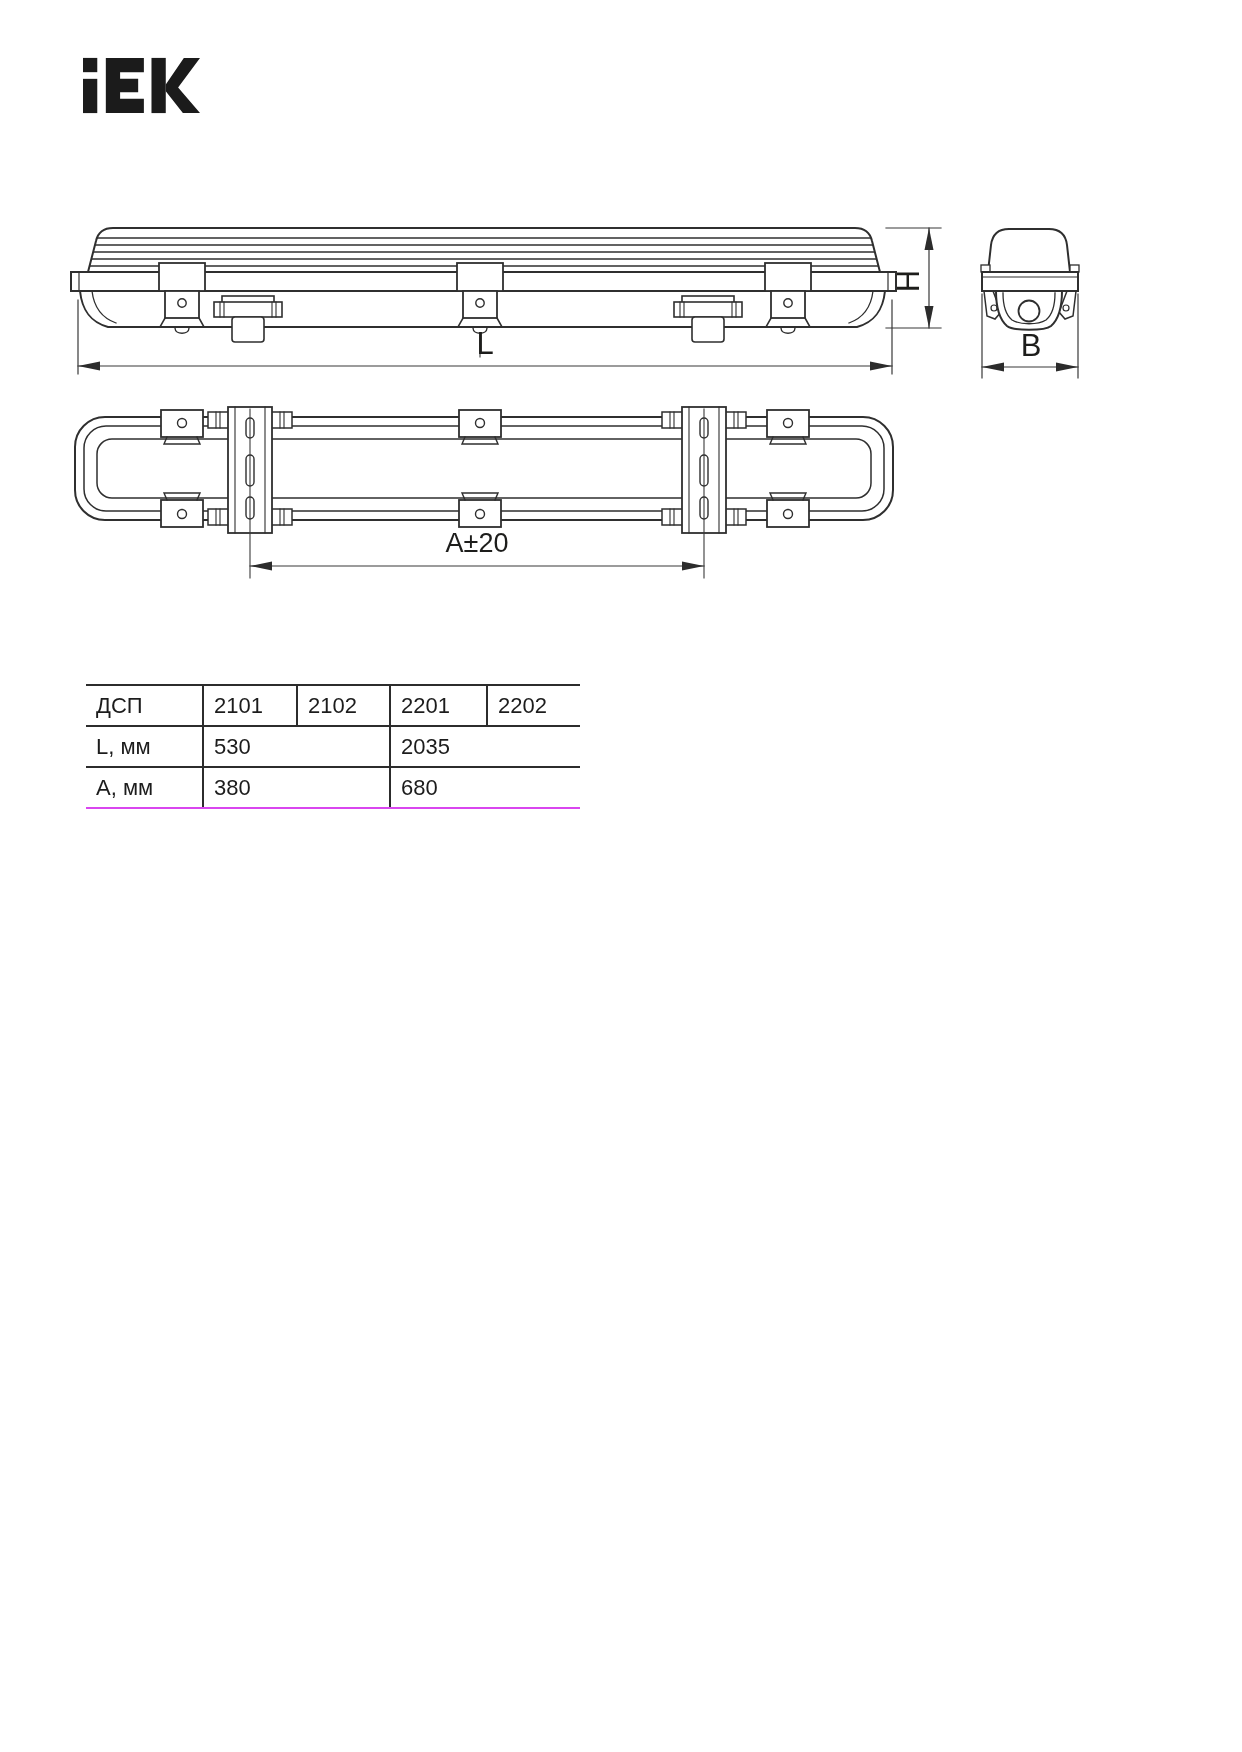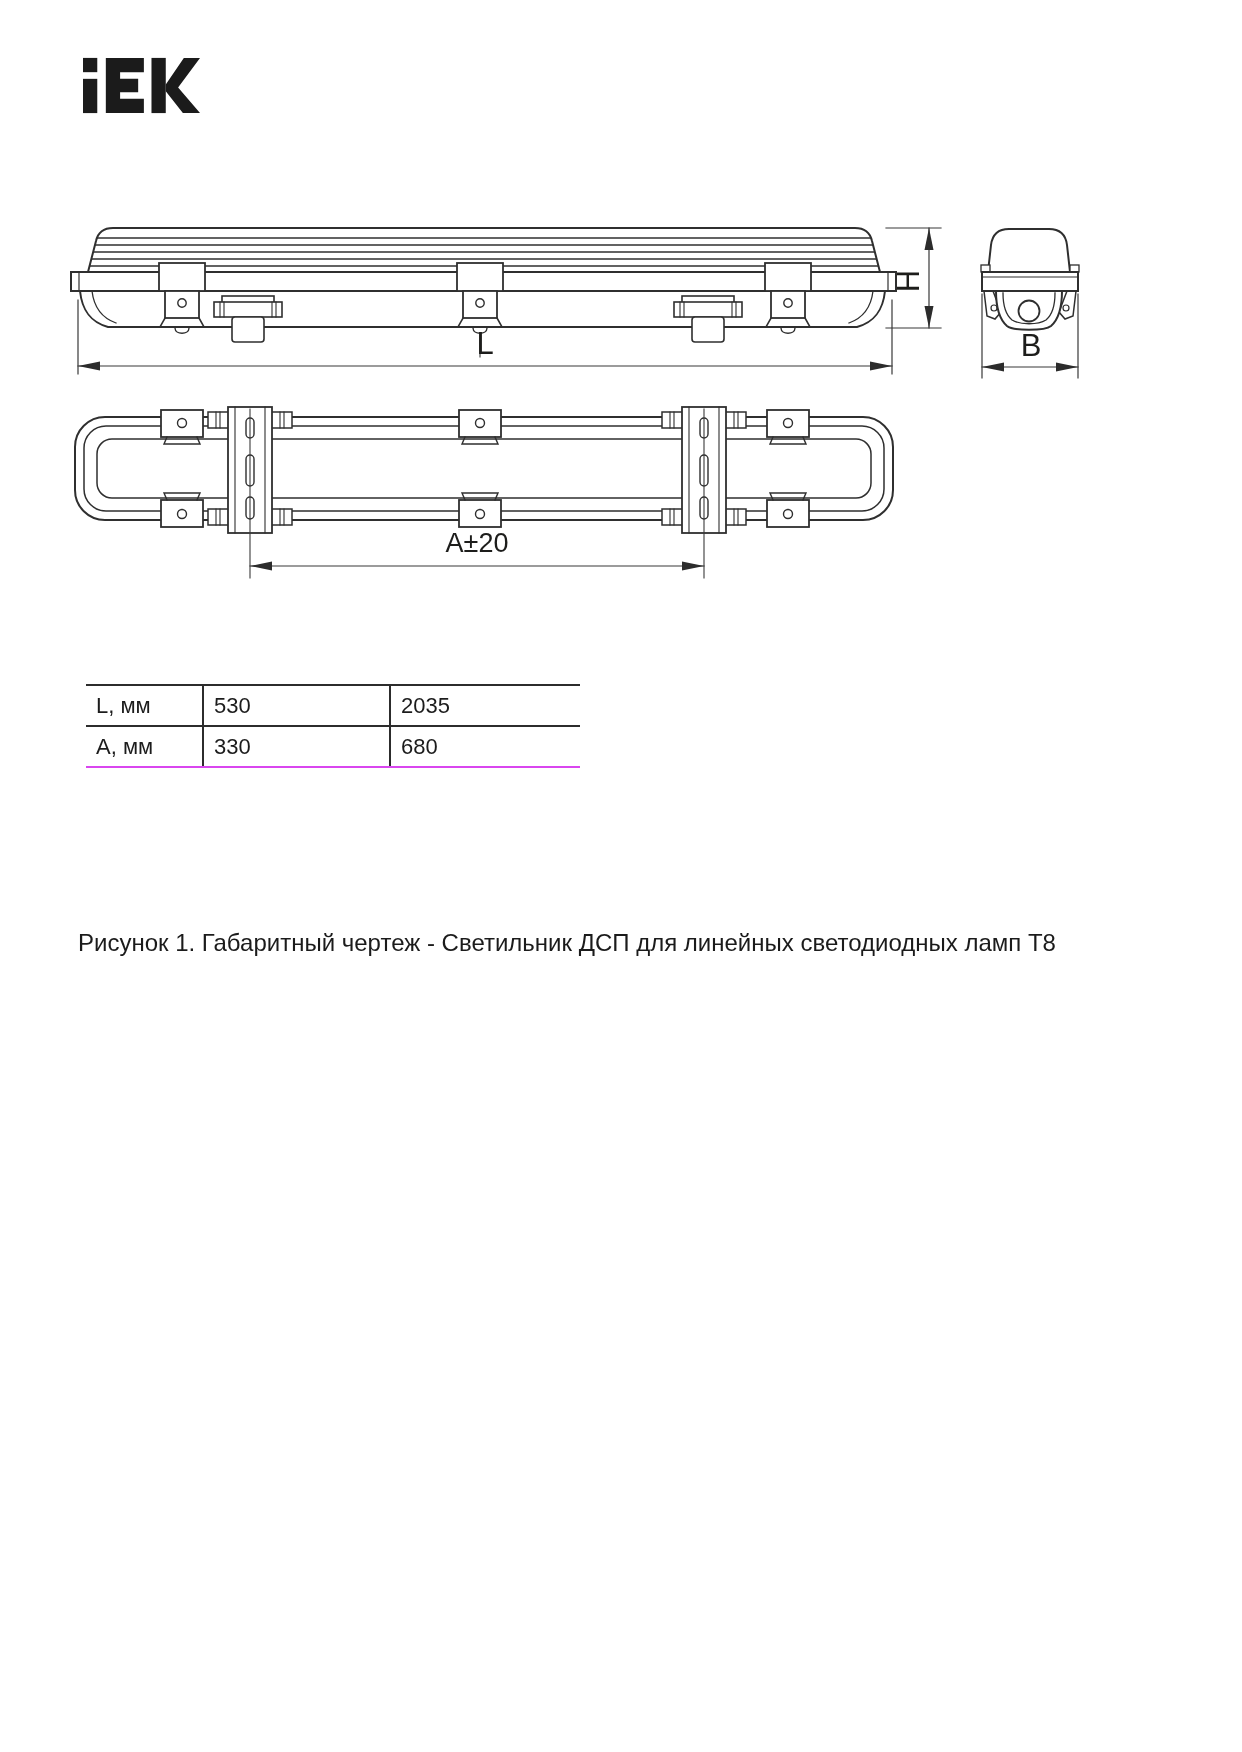--- a/index.html
+++ b/index.html
@@ -188,27 +188,33 @@
   <table class="dims">
     <colgroup>
       <col style="width:117px">
         <col style="width:94px">
         <col style="width:93px">
       <col style="width:97px">
         <col style="width:93px">
     </colgroup>
     <tbody>
       <tr>
+        <th>ДСП</th>
+        <th class="v">2101</th>
+        <th class="v">2102</th>
+        <th class="v">2201</th>
+        <th class="v">2202</th>
+      </tr>
+      <tr>
         <td>L, мм</td>
         <td class="v" colspan="2">530</td>
         <td class="v" colspan="2">2035</td>
       </tr>
       <tr class="last">
         <td>A, мм</td>
-        <td class="v" colspan="2">330</td>
+        <td class="v" colspan="2">380</td>
         <td class="v" colspan="2">680</td>
       </tr>
     </tbody>
   </table>
 
-  <div class="caption">Рисунок 1. Габаритный чертеж - Светильник ДСП для линейных светодиодных ламп Т8</div>
 
 </div>
 
 </body></html>

